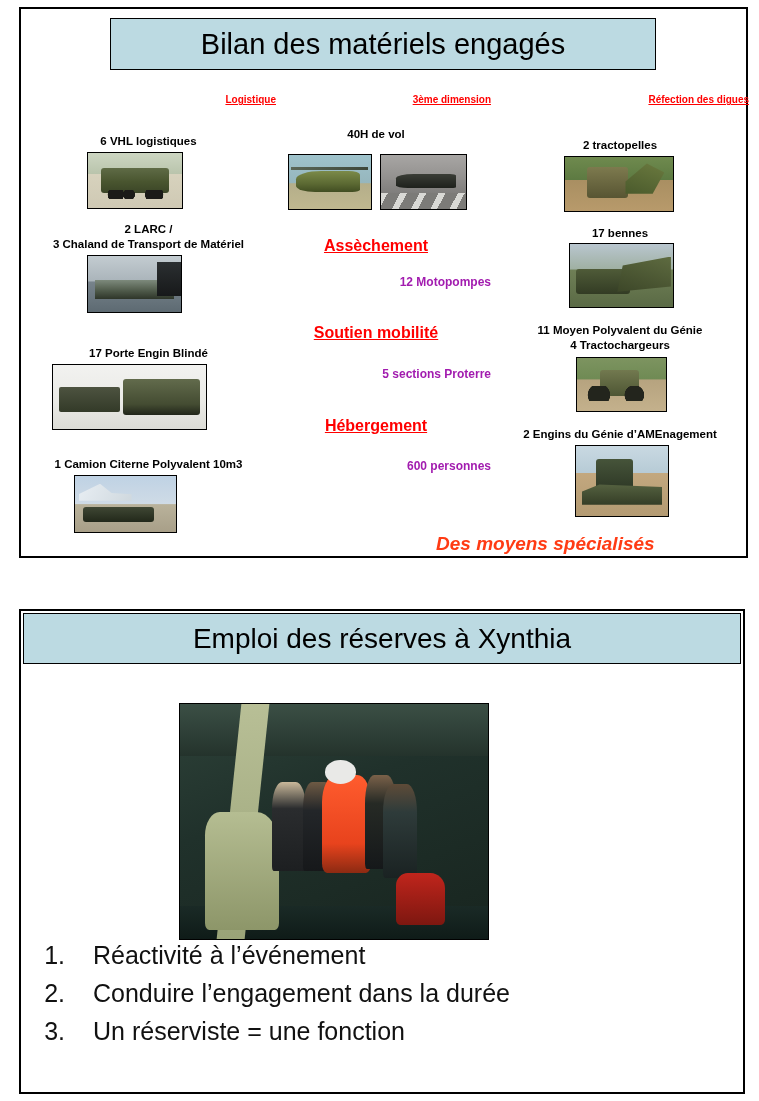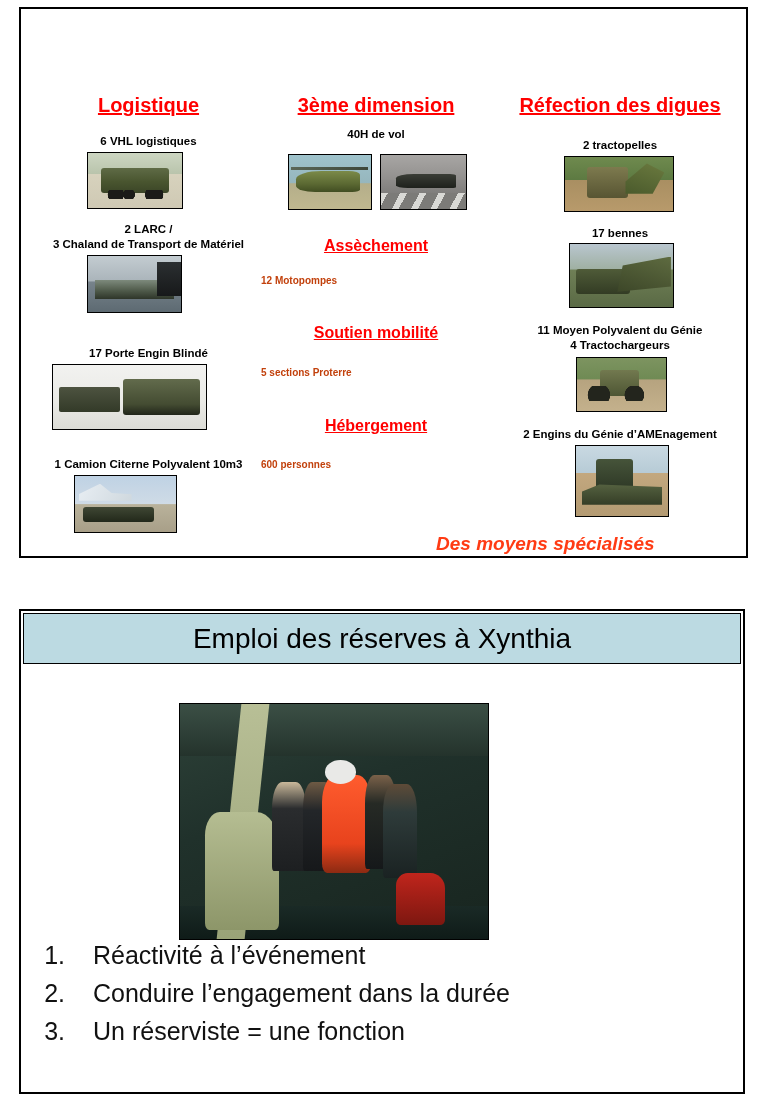--- a/index.html
+++ b/index.html
@@ -9,24 +9,24 @@
   #slide1{left:19px;top:7px;width:729px;height:551px;}
   #slide2{left:19px;top:609px;width:726px;height:485px;}
 
   .banner{background:#bcdae2;border:1px solid #000000;box-sizing:border-box;display:flex;align-items:center;justify-content:center;}
   #banner1{position:absolute;left:89px;top:9px;width:546px;height:52px;}
   #banner2{position:absolute;left:2px;top:2px;width:718px;height:51px;}
   .banner-title{font-size:29px;color:#000000;font-weight:400;letter-spacing:0px;white-space:nowrap;}
   #banner2 .banner-title{font-size:28px;}
 
   .col{position:absolute;top:0;}
-  .col-head{color:#ff0000;font-weight:bold;font-size:20px;text-decoration:underline;text-align:center;white-space:nowrap;}
+  .col-head{color:#ff0000;font-weight:bold;font-size:10px;text-decoration:underline;text-align:right;white-space:nowrap;}
   .sub-head{color:#ff0000;font-weight:bold;font-size:16px;text-decoration:underline;text-align:center;}
   .cap{color:#000000;font-weight:bold;font-size:11.5px;text-align:center;line-height:14px;}
-  .stat{color:#c2410c;font-weight:bold;font-size:10px;text-align:left;}
+  .stat{color:#a21caf;font-weight:bold;font-size:12px;text-align:right;}
 
   .photo{border:1px solid #000000;box-sizing:border-box;position:relative;overflow:hidden;background:#9aa08c;}
 
   .tagline{position:absolute;color:#ff3b14;font-weight:bold;font-style:italic;font-size:19px;white-space:nowrap;}
 
   .numlist{position:absolute;left:10px;top:330px;width:700px;}
   .numrow{display:flex;align-items:baseline;margin-bottom:9px;}
   .numrow .num{width:62px;text-align:right;padding-right:28px;font-size:25px;color:#111;box-sizing:border-box;}
   .numrow .txt{font-size:25px;color:#111;white-space:nowrap;}
 
@@ -117,20 +117,23 @@
   .ph-heliint .roof{position:absolute;left:0;top:0;width:100%;height:22%;
      background:linear-gradient(180deg,#3b4f45 0%,#24332c 100%);}
   .ph-heliint .floor{position:absolute;left:0;bottom:0;width:100%;height:14%;
      background:linear-gradient(180deg,#1a2a26 0%,#0f1b18 100%);}
 </style>
 </head>
 <body>
 
 <div class="slide" id="slide1">
 
+  <div class="banner" id="banner1">
+    <span class="banner-title">Bilan des matériels engagés</span>
+  </div>
 
   <div class="col" style="left:0px;width:255px;">
     <div class="col-head" style="position:absolute;left:0;top:85px;width:255px;">Logistique</div>
 
     <div class="cap" style="position:absolute;left:0;top:125px;width:255px;">6 VHL logistiques</div>
     <div class="photo ph-truck" style="position:absolute;left:66px;top:143px;width:96px;height:57px;"></div>
 
     <div class="cap" style="position:absolute;left:0;top:213px;width:255px;">2 LARC /</div>
     <div class="cap" style="position:absolute;left:0;top:228px;width:255px;">3 Chaland de Transport de Matériel</div>
     <div class="photo ph-boat" style="position:absolute;left:66px;top:246px;width:95px;height:58px;"></div>

